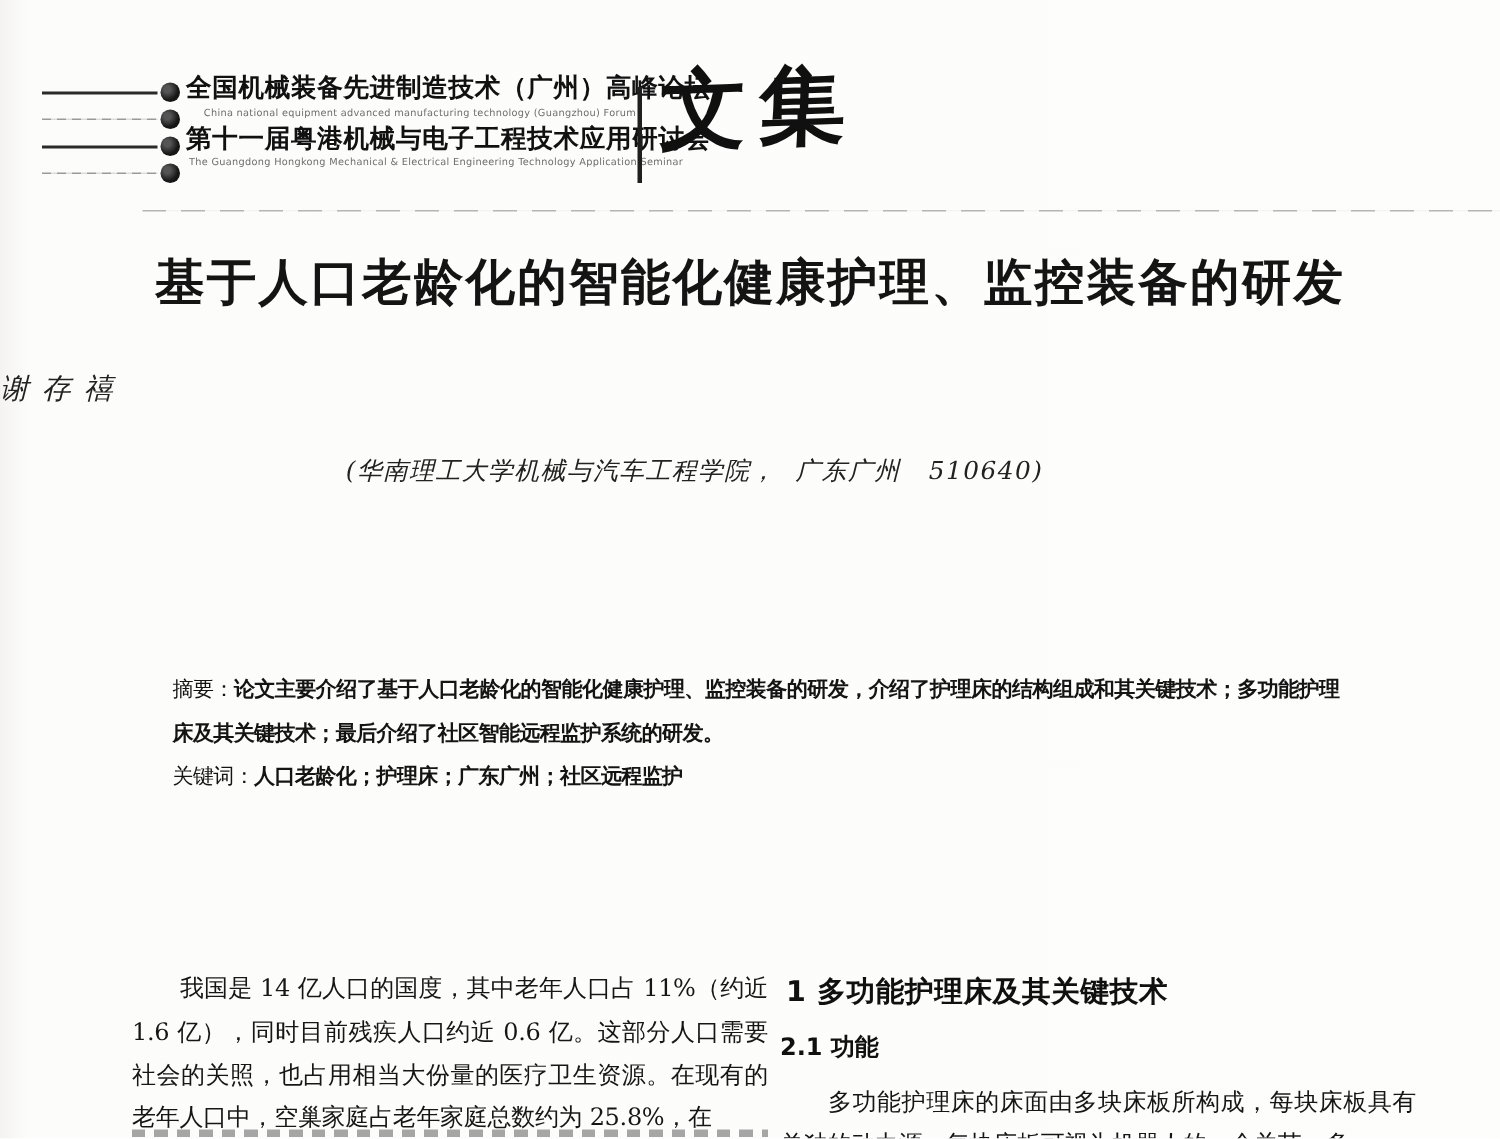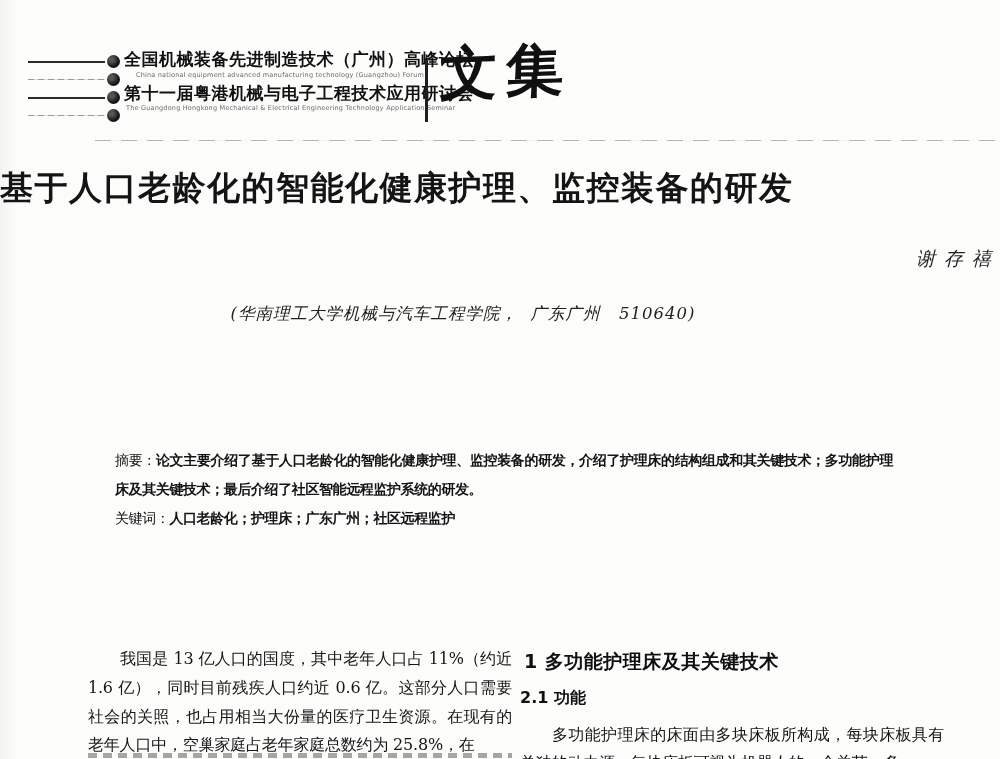--- a/index.html
+++ b/index.html
@@ -38,26 +38,26 @@
     line-height:1;white-space:nowrap;
   }
 
   .header-rule{
     position:absolute;left:95px;top:140px;right:0;height:1px;
     background:repeating-linear-gradient(to right,rgba(110,110,110,.5) 0 16px,rgba(150,150,150,.08) 16px 26px);
   }
 
   
   .paper-title{
-    position:absolute;top:166px;left:0;width:1000px;
+    position:absolute;top:166px;left:0;width:1000px;text-align:center;
     font-weight:700;font-size:33px;letter-spacing:1.5px;color:#141414;
     white-space:nowrap;
   }
   .paper-author{
-    position:absolute;top:246px;left:0;width:1000px;text-align:right;
+    position:absolute;top:246px;left:0;width:1000px;text-align:left;
     font-size:19px;letter-spacing:9px;color:#222;font-style:italic;
   }
   .paper-affiliation{
     position:absolute;top:303px;left:0;width:926px;text-align:center;
     font-size:16.5px;letter-spacing:1px;color:#222;font-style:italic;
     white-space:pre;
   }
 
   
   .abstract-block{
@@ -128,21 +128,21 @@
   <div class="paper-title">基于人口老龄化的智能化健康护理、监控装备的研发</div>
   <div class="paper-author">谢存禧</div>
   <div class="paper-affiliation">(华南理工大学机械与汽车工程学院，  广东广州   510640)</div>
 
   <div class="abstract-block">
     <p><span class="block-label">摘要：</span><span>论文主要介绍了基于人口老龄化的智能化健康护理、监控装备的研发，介绍了护理床的结构组成和其关键技术；多功能护理床及其关键技术；最后介绍了社区智能远程监护系统的研发。</span></p>
     <p class="kw-line"><span class="block-label">关键词：</span><span>人口老龄化；护理床；广东广州；社区远程监护</span></p>
   </div>
 
   <div class="col col-left">
-    <p class="body-par">我国是 13 亿人口的国度，其中老年人口占 11%（约近 1.6 亿），同时目前残疾人口约近 0.6 亿。这部分人口需要社会的关照，也占用相当大份量的医疗卫生资源。在现有的老年人口中，空巢家庭占老年家庭总数约为 25.8%，在</p>
+    <p class="body-par">我国是 14 亿人口的国度，其中老年人口占 11%（约近 1.6 亿），同时目前残疾人口约近 0.6 亿。这部分人口需要社会的关照，也占用相当大份量的医疗卫生资源。在现有的老年人口中，空巢家庭占老年家庭总数约为 25.8%，在</p>
   </div>
 
   <div class="col col-right">
     <div class="sec-h1">1 多功能护理床及其关键技术</div>
     <div class="sec-h2">2.1 功能</div>
     <p class="body-par">多功能护理床的床面由多块床板所构成，每块床板具有单独的动力源，每块床板可视为机器人的一个关节，多</p>
   </div>
 
   <div class="cutoff-line"></div>
 

